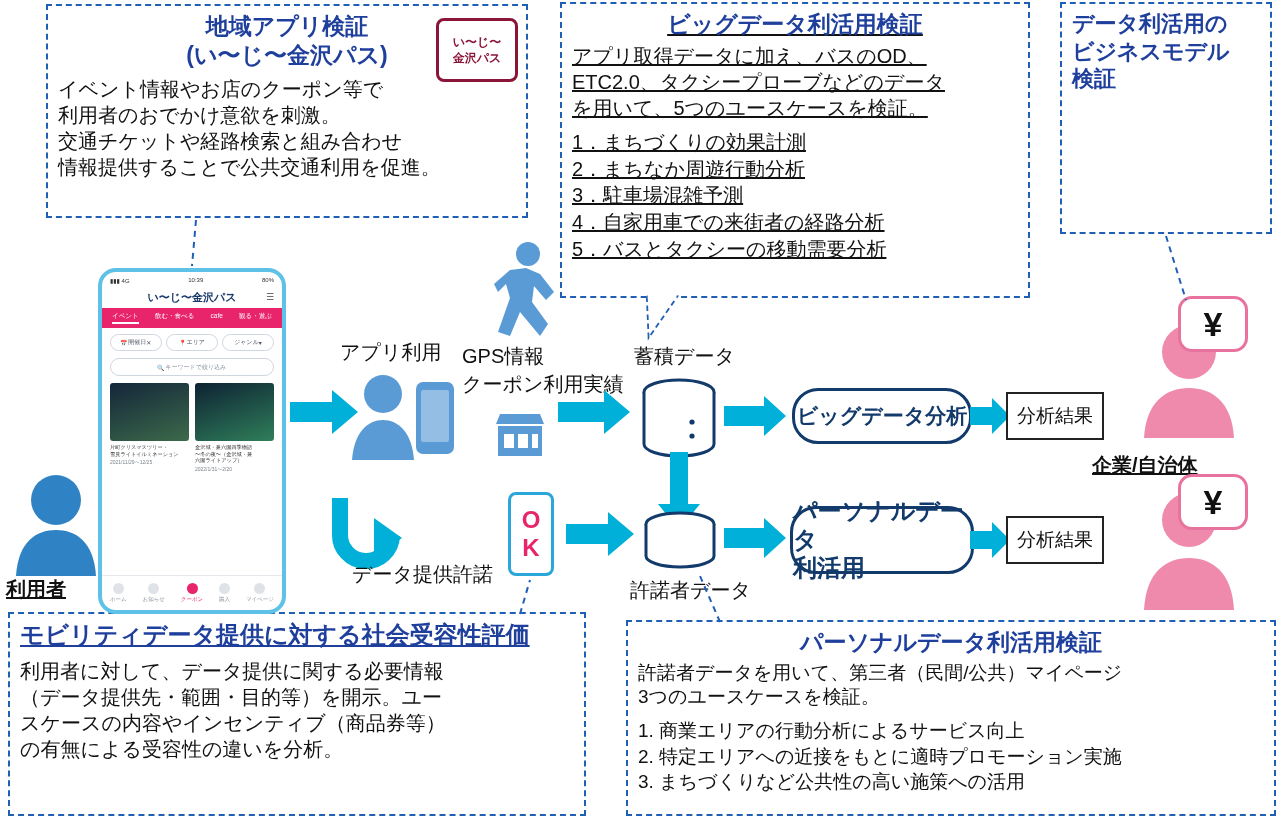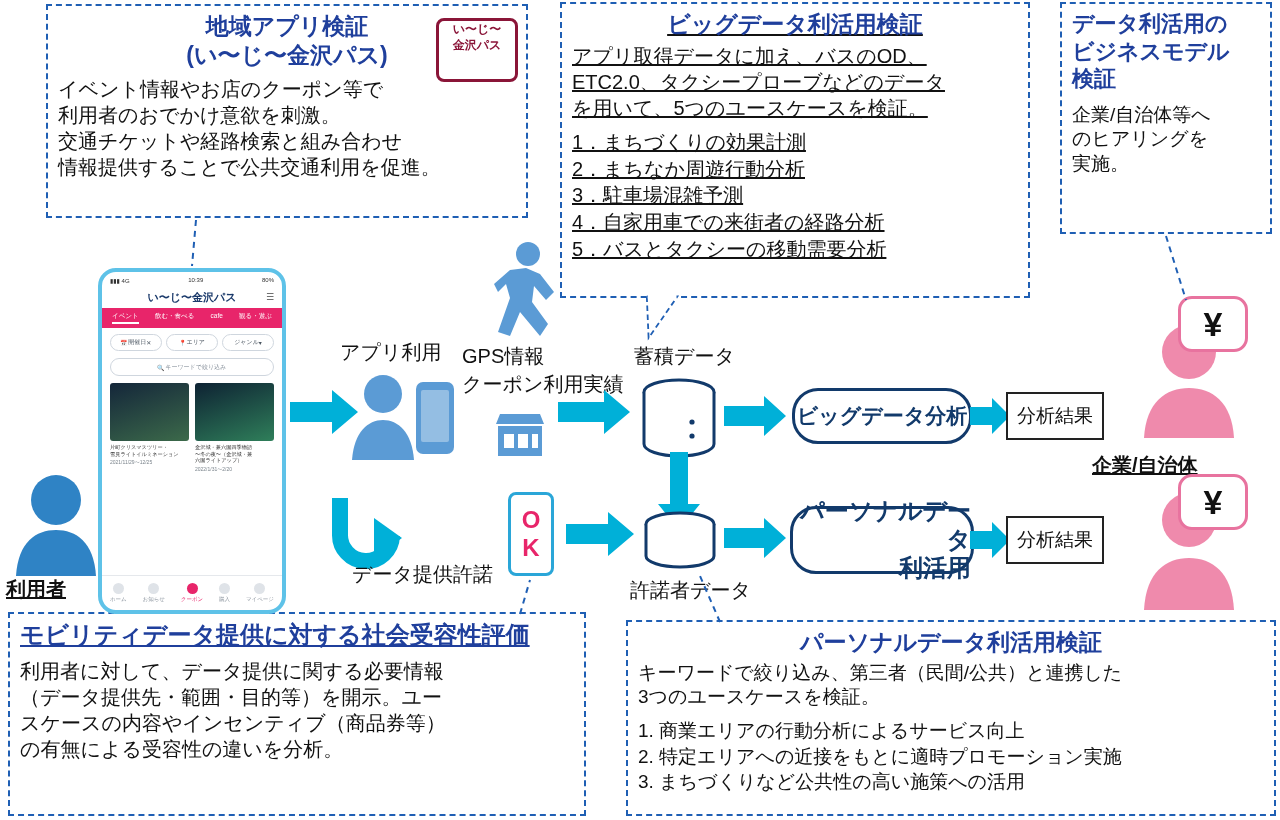--- a/index.html
+++ b/index.html
@@ -34,21 +34,21 @@
   .callout ol li{line-height:1.34;}
   
   #box-app{left:46px;top:4px;width:482px;height:214px;}
   #box-app .title{font-size:23px;}
   #box-app .body{font-size:20px;margin-top:6px;}
   
   .stamp{
     position:absolute;right:8px;top:12px;width:76px;height:58px;
     border:3px solid #8a1538;border-radius:8px;
     color:#8a1538;font-size:12px;font-weight:bold;
-    display:flex;flex-direction:column;align-items:center;justify-content:flex-start;
+    display:flex;flex-direction:column;align-items:center;justify-content:center;
     line-height:1.35;
   }
   
   #box-bigdata{left:560px;top:2px;width:470px;height:296px;text-decoration:underline;}
   #box-bigdata .title{font-size:23px;}
   #box-bigdata .body{font-size:20px;margin-top:4px;}
   #box-bigdata ol li{font-size:20px;}
   
   #bigdata-tail{
     left:645px;top:296px;width:36px;height:46px;
@@ -102,21 +102,21 @@
   
   .lbl{position:absolute;font-size:20px;color:#111;line-height:1.25;}
   .ulbl{position:absolute;font-size:20px;font-weight:bold;color:#111;
         text-decoration:underline;}
   
   .person{position:absolute;}
   
   .proc{
     position:absolute;border:3px solid #123a6b;border-radius:26px;background:#fff;
     color:#123a6b;font-weight:bold;display:flex;align-items:center;justify-content:center;
-    text-align:right;line-height:1.2;box-sizing:border-box;
+    text-align:left;line-height:1.2;box-sizing:border-box;
   }
   .resbox{
     position:absolute;border:2px solid #222;background:#fff;color:#111;
     display:flex;align-items:center;justify-content:center;font-size:19px;box-sizing:border-box;
   }
   .okcard{
     position:absolute;border:3px solid #2aa6d8;border-radius:8px;background:#fff;
     display:flex;align-items:center;justify-content:center;box-sizing:border-box;
   }
   .ok-o{color:#e8256a;font-weight:bold;font-size:24px;}
@@ -161,36 +161,33 @@
 </div>
 <svg class="abs" id="bigdata-tail" width="40" height="50" viewBox="0 0 40 50">
   <path d="M2 0 L36 0 L4 46 Z" fill="#ffffff" stroke="#1f5fb4" stroke-width="2" stroke-dasharray="6 4"></path>
   <rect x="3" y="-4" width="32" height="6" fill="#ffffff"></rect>
 </svg>
 
 <div class="callout" id="box-business">
   <div class="title" style="white-space:pre-line">データ利活用の
 ビジネスモデル
 検証</div>
-  <div class="body" style="white-space:pre-line">企業/自治体等へ
-のヒアリングを
-実施。</div>
 </div>
 
 <div class="callout" id="box-social">
   <div class="title">モビリティデータ提供に対する社会受容性評価</div>
   <div class="body" style="white-space:pre-line">利用者に対して、データ提供に関する必要情報
 （データ提供先・範囲・目的等）を開示。ユー
 スケースの内容やインセンティブ（商品券等）
 の有無による受容性の違いを分析。</div>
 </div>
 
 <div class="callout" id="box-personal">
   <div class="title">パーソナルデータ利活用検証</div>
-  <div class="body" style="white-space:pre-line">キーワードで絞り込み、第三者（民間/公共）と連携した
+  <div class="body" style="white-space:pre-line">許諾者データを用いて、第三者（民間/公共）マイページ
 3つのユースケースを検証。</div>
   <ol>
     <li>1. 商業エリアの行動分析によるサービス向上</li>
     <li>2. 特定エリアへの近接をもとに適時プロモーション実施</li>
     <li>3. まちづくりなど公共性の高い施策への活用</li>
   </ol>
 </div>
 
 <div class="abs" id="phone">
   <div class="ph-status">

